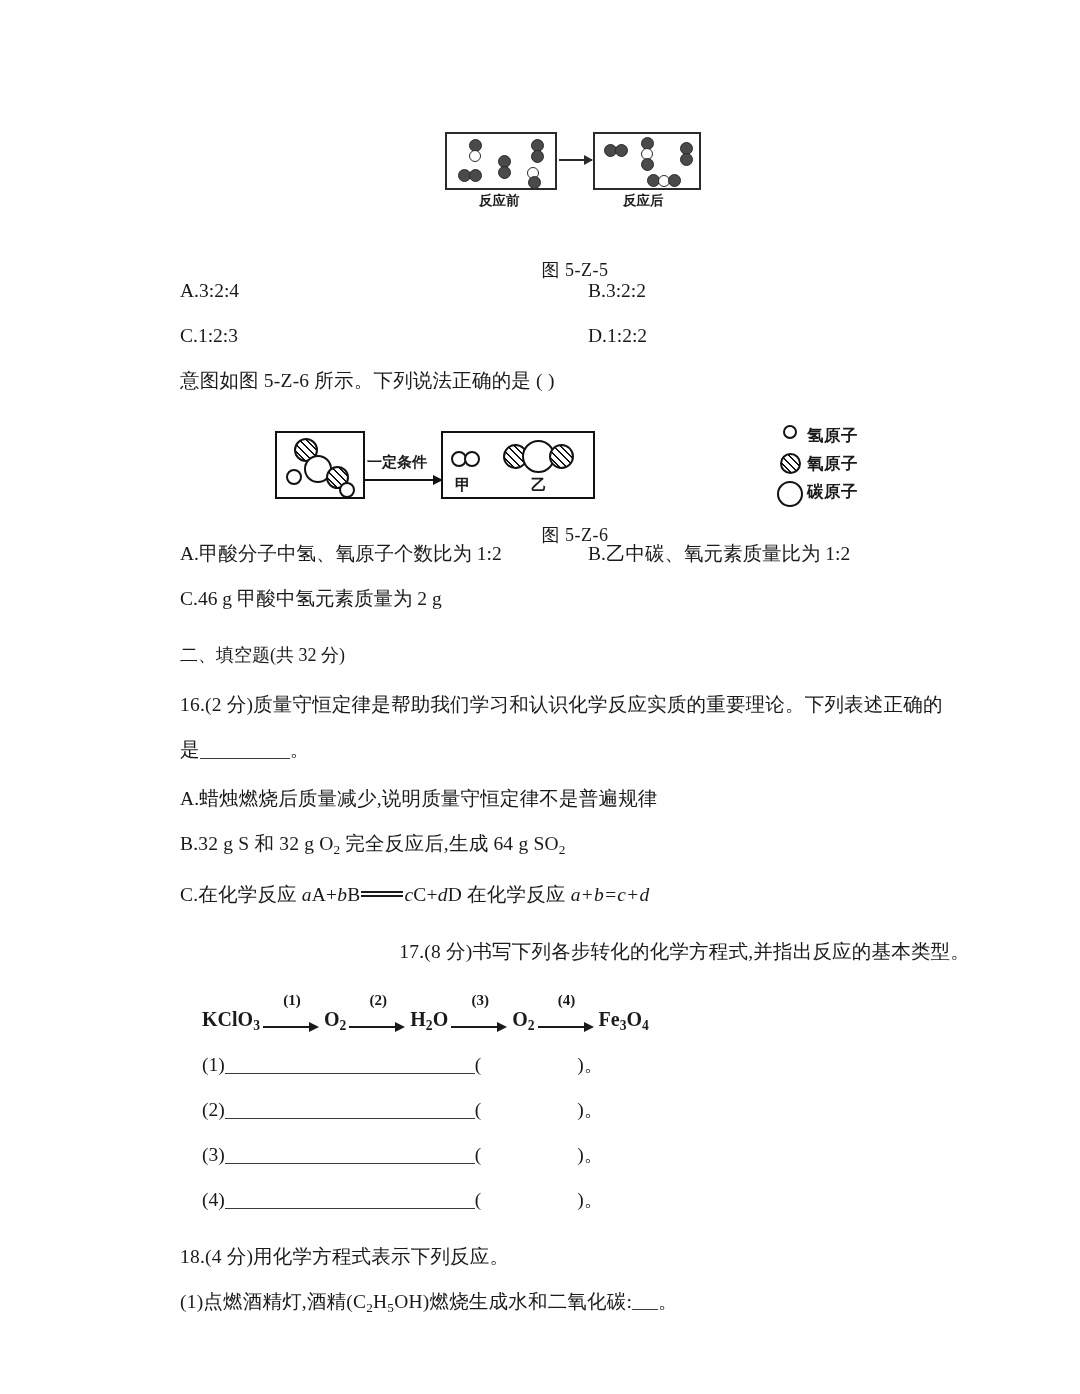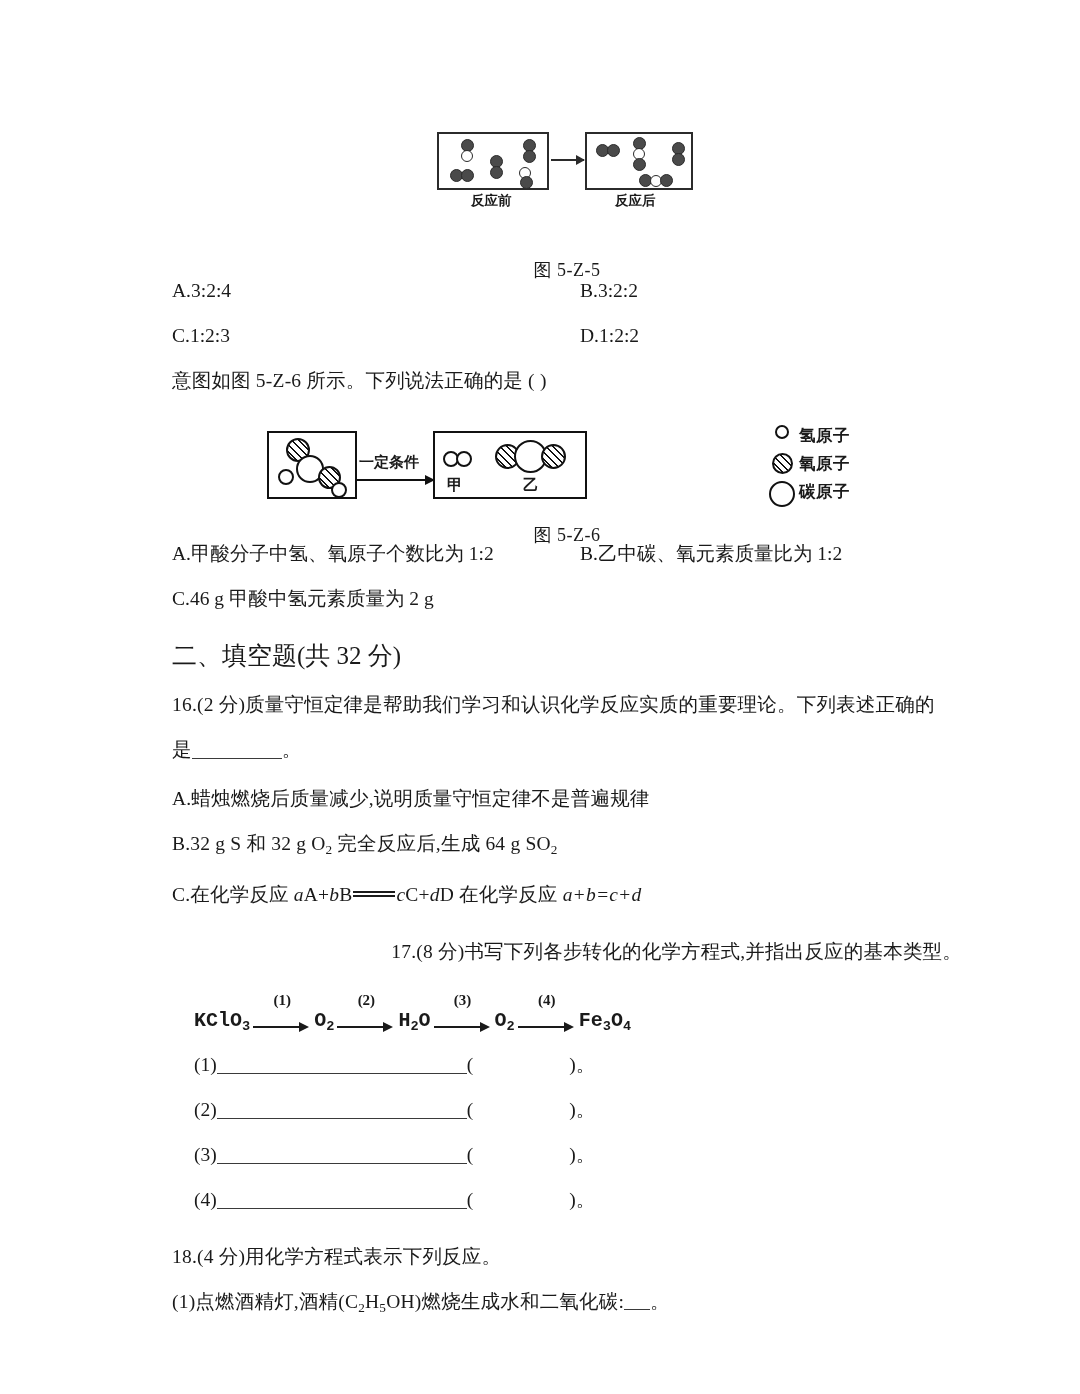--- a/index.html
+++ b/index.html
@@ -17,21 +17,21 @@
     overflow: hidden;
   }
   .page {
     position: relative;
     width: 1080px;
     height: 1394px;
     padding: 0;
   }
   .content {
     position: absolute;
-    left: 172px;
+    left: 180px;
     top: 0;
     width: 790px;
   }
 
   
   .qline {
     font-size: 19.5px;
     line-height: 45px;
     letter-spacing: 0.2px;
     white-space: nowrap;
@@ -43,21 +43,21 @@
   }
   .opt-row {
     display: flex;
     font-size: 19.5px;
     line-height: 45px;
   }
   .opt-row .col-a { width: 408px; flex: 0 0 408px; }
   .opt-row .col-b { flex: 1 1 auto; }
 
   .sec-head {
-    font-size: 25px;
+    font-size: 18px;
     line-height: 45px;
     font-weight: 400;
   }
 
   sub { font-size: 0.68em; vertical-align: -0.28em; }
   .ital { font-style: italic; }
 
   
   .fig5 {
     position: relative;
@@ -207,21 +207,21 @@
 
   
   .chain {
     display: flex;
     align-items: flex-end;
     font-size: 20px;
     margin-top: 16px;
     margin-left: 22px;
     height: 46px;
   }
-  .chain-term { font-weight: bold; white-space: nowrap; padding-bottom: 2px; font-family: Liberation Mono, monospace; }
+  .chain-term { font-weight: bold; white-space: nowrap; padding-bottom: 2px; }
   .chain-arrow {
     position: relative;
     width: 62px;
     height: 40px;
     margin: 0 1px;
   }
   .chain-arrow .num {
     position: absolute;
     top: -4px; left: 50%;
     transform: translateX(-50%);

